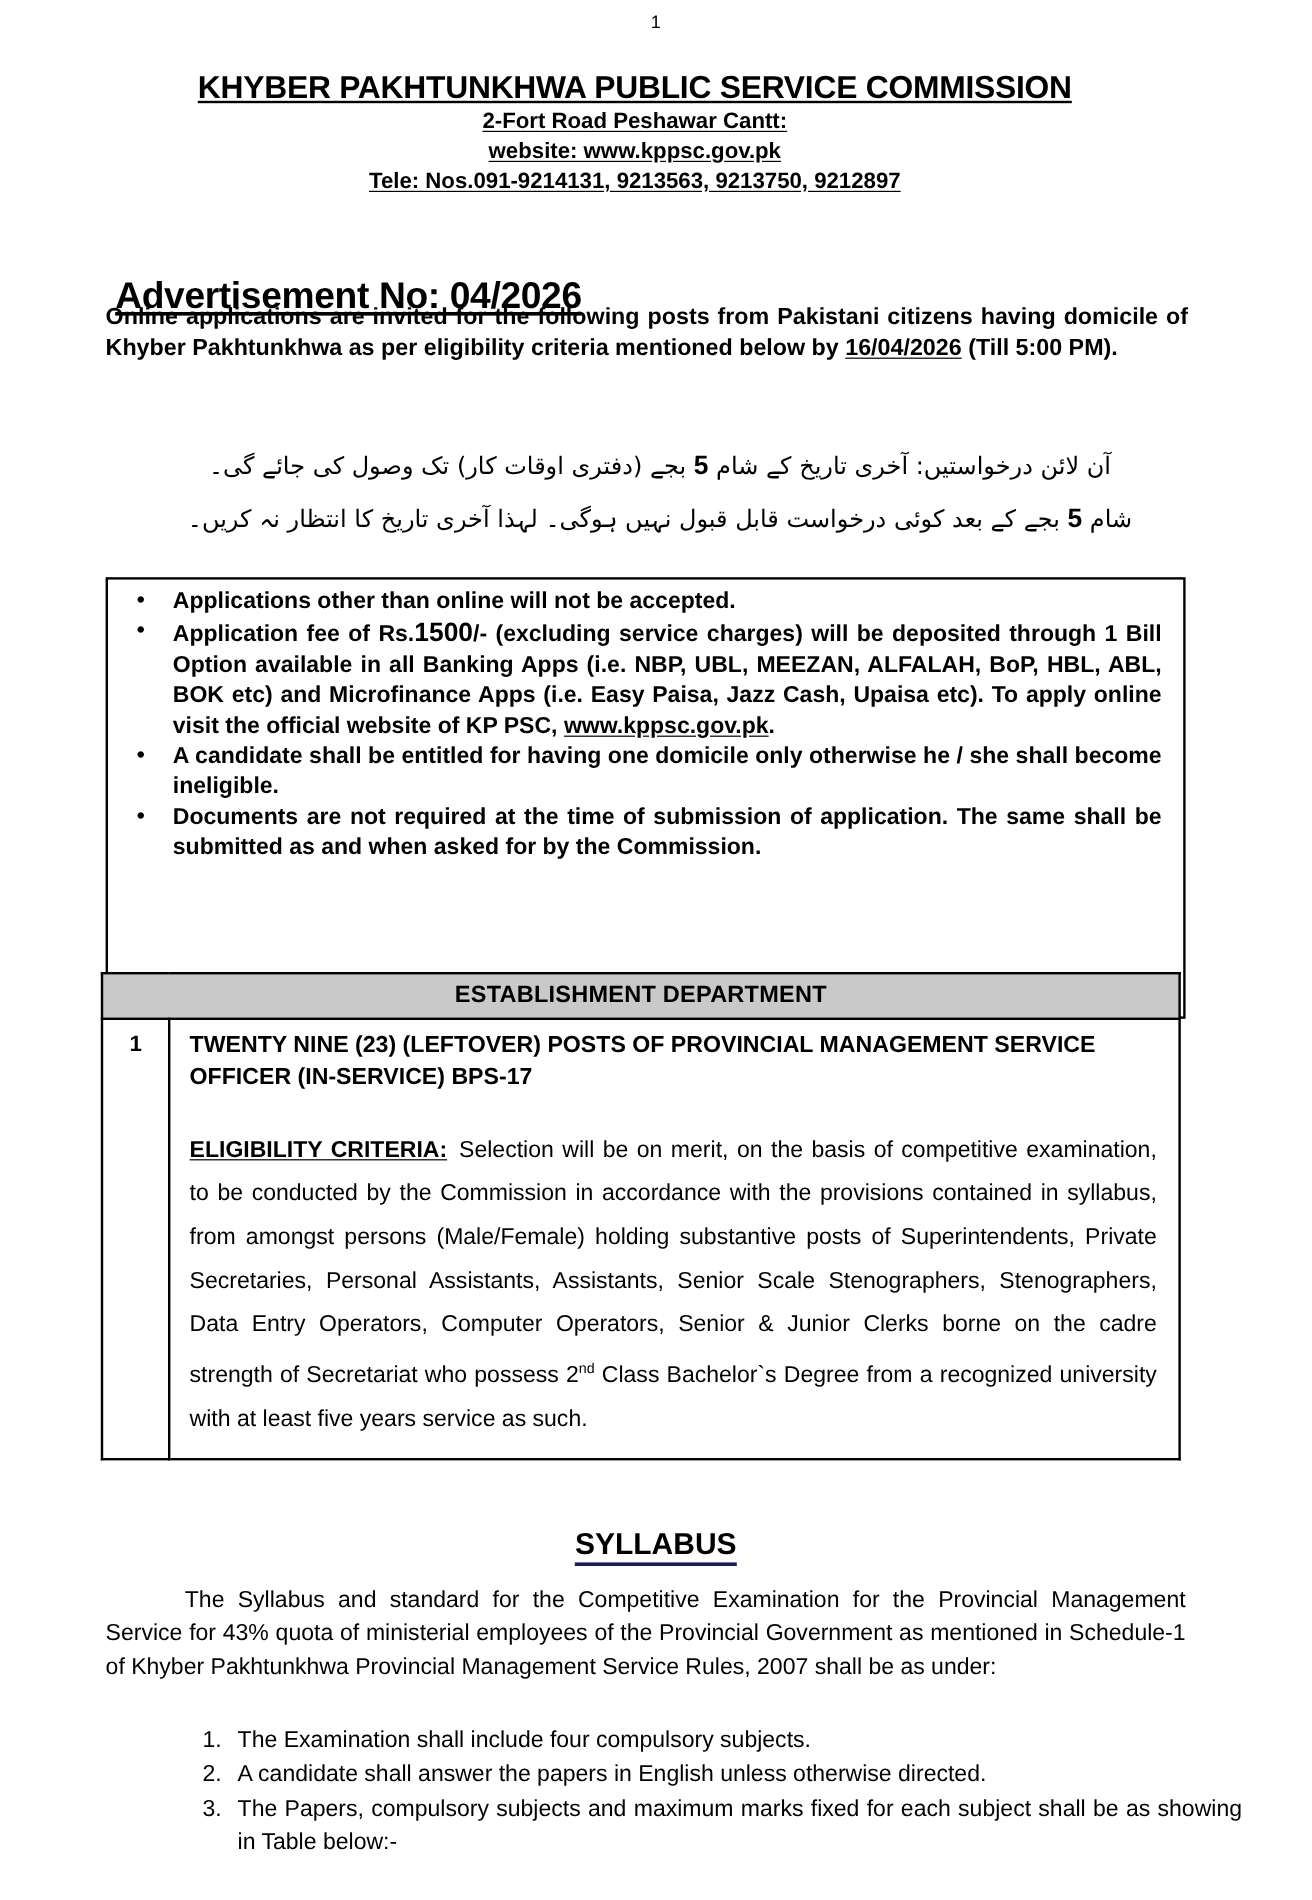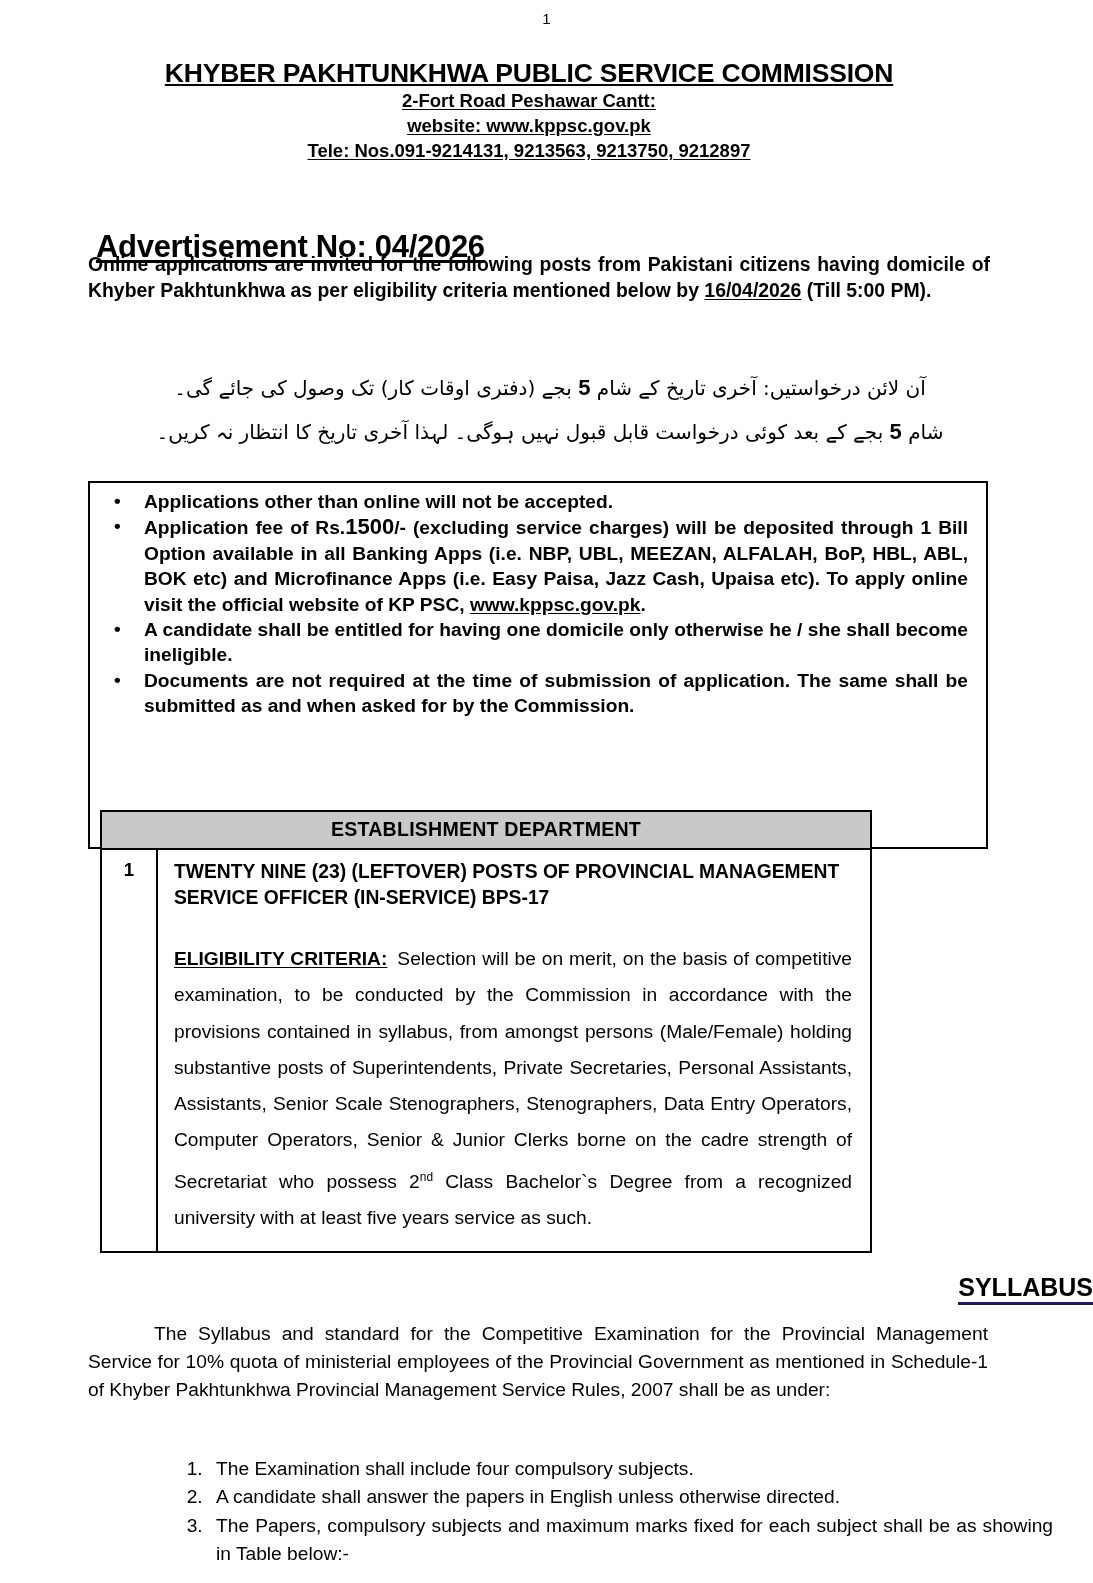--- a/index.html
+++ b/index.html
@@ -156,22 +156,22 @@
     top: -1px;
     font-size: 19px;
   }
   .notes-list .u { text-decoration: underline; text-underline-offset: 2px; }
   .fee-amt { font-size: 22px; }
 
   
   .dept-table {
     position: absolute;
     top: 810px;
-    left: 100px;
-    width: 772px;
+    left: 84px;
+    width: 900px;
     border-collapse: collapse;
     table-layout: fixed;
   }
   .dept-table td, .dept-table th {
     border: 2px solid #000;
     vertical-align: top;
     padding: 0;
   }
   .dept-head {
     background: #c9c9c9;
@@ -211,21 +211,21 @@
     margin-right: 10px;
   }
   sup { font-size: 0.62em; vertical-align: super; }
 
   
   .syllabus-title {
     position: absolute;
     top: 1272px;
     left: 0;
     width: 1093px;
-    text-align: right;
+    text-align: center;
     font-size: 25px;
     font-weight: bold;
     line-height: 30px;
   }
   .syllabus-title span {
     border-bottom: 3px solid #1b1b5e;
     padding-bottom: 1px;
   }
   .syllabus-para {
     position: absolute;
@@ -236,21 +236,21 @@
     line-height: 28.2px;
     text-align: justify;
     text-justify: inter-word;
     text-indent: 66px;
   }
   .syllabus-points {
     position: absolute;
     top: 1437px;
     left: 152px;
     width: 845px;
-    margin: 18px;
+    margin: 0;
     padding: 0 0 0 38px;
     font-size: 19.2px;
     line-height: 28.4px;
   }
   .syllabus-points li {
     text-align: justify;
     text-justify: inter-word;
     padding-left: 8px;
   }
 </style>
@@ -300,20 +300,20 @@
         <td class="cell-sn">1</td>
         <td class="cell-body">
           <div class="post-title">TWENTY NINE (23) (LEFTOVER) POSTS OF PROVINCIAL MANAGEMENT SERVICE OFFICER (IN-SERVICE) BPS-17</div>
           <p class="elig-para"><span class="elig-label">ELIGIBILITY CRITERIA:</span><span>Selection will be on merit, on the basis of competitive examination, to be conducted by the Commission in accordance with the provisions contained in syllabus, from amongst persons (Male/Female) holding substantive posts of Superintendents, Private Secretaries, Personal Assistants, Assistants, Senior Scale Stenographers, Stenographers, Data Entry Operators, Computer Operators, Senior &amp; Junior Clerks borne on the cadre strength of Secretariat who possess 2</span><sup>nd</sup><span> Class Bachelor`s Degree from a recognized university with at least five years service as such.</span></p>
         </td>
       </tr>
     </tbody>
   </table>
 
   <div class="syllabus-title"><span style="border-bottom-color: rgb(27, 27, 94);">SYLLABUS</span></div>
-  <div class="syllabus-para">The Syllabus and standard for the Competitive Examination for the Provincial Management Service for 10% quota of ministerial employees of the Provincial Government as mentioned in Schedule-1 of Khyber Pakhtunkhwa Provincial Management Service Rules, 2007 shall be as under:</div>
+  <div class="syllabus-para">The Syllabus and standard for the Competitive Examination for the Provincial Management Service for 43% quota of ministerial employees of the Provincial Government as mentioned in Schedule-1 of Khyber Pakhtunkhwa Provincial Management Service Rules, 2007 shall be as under:</div>
   <ol class="syllabus-points">
     <li>The Examination shall include four compulsory subjects.</li>
     <li>A candidate shall answer the papers in English unless otherwise directed.</li>
     <li>The Papers, compulsory subjects and maximum marks fixed for each subject shall be as showing in Table below:-</li>
   </ol>
 
 </div>
 
 </body></html>

